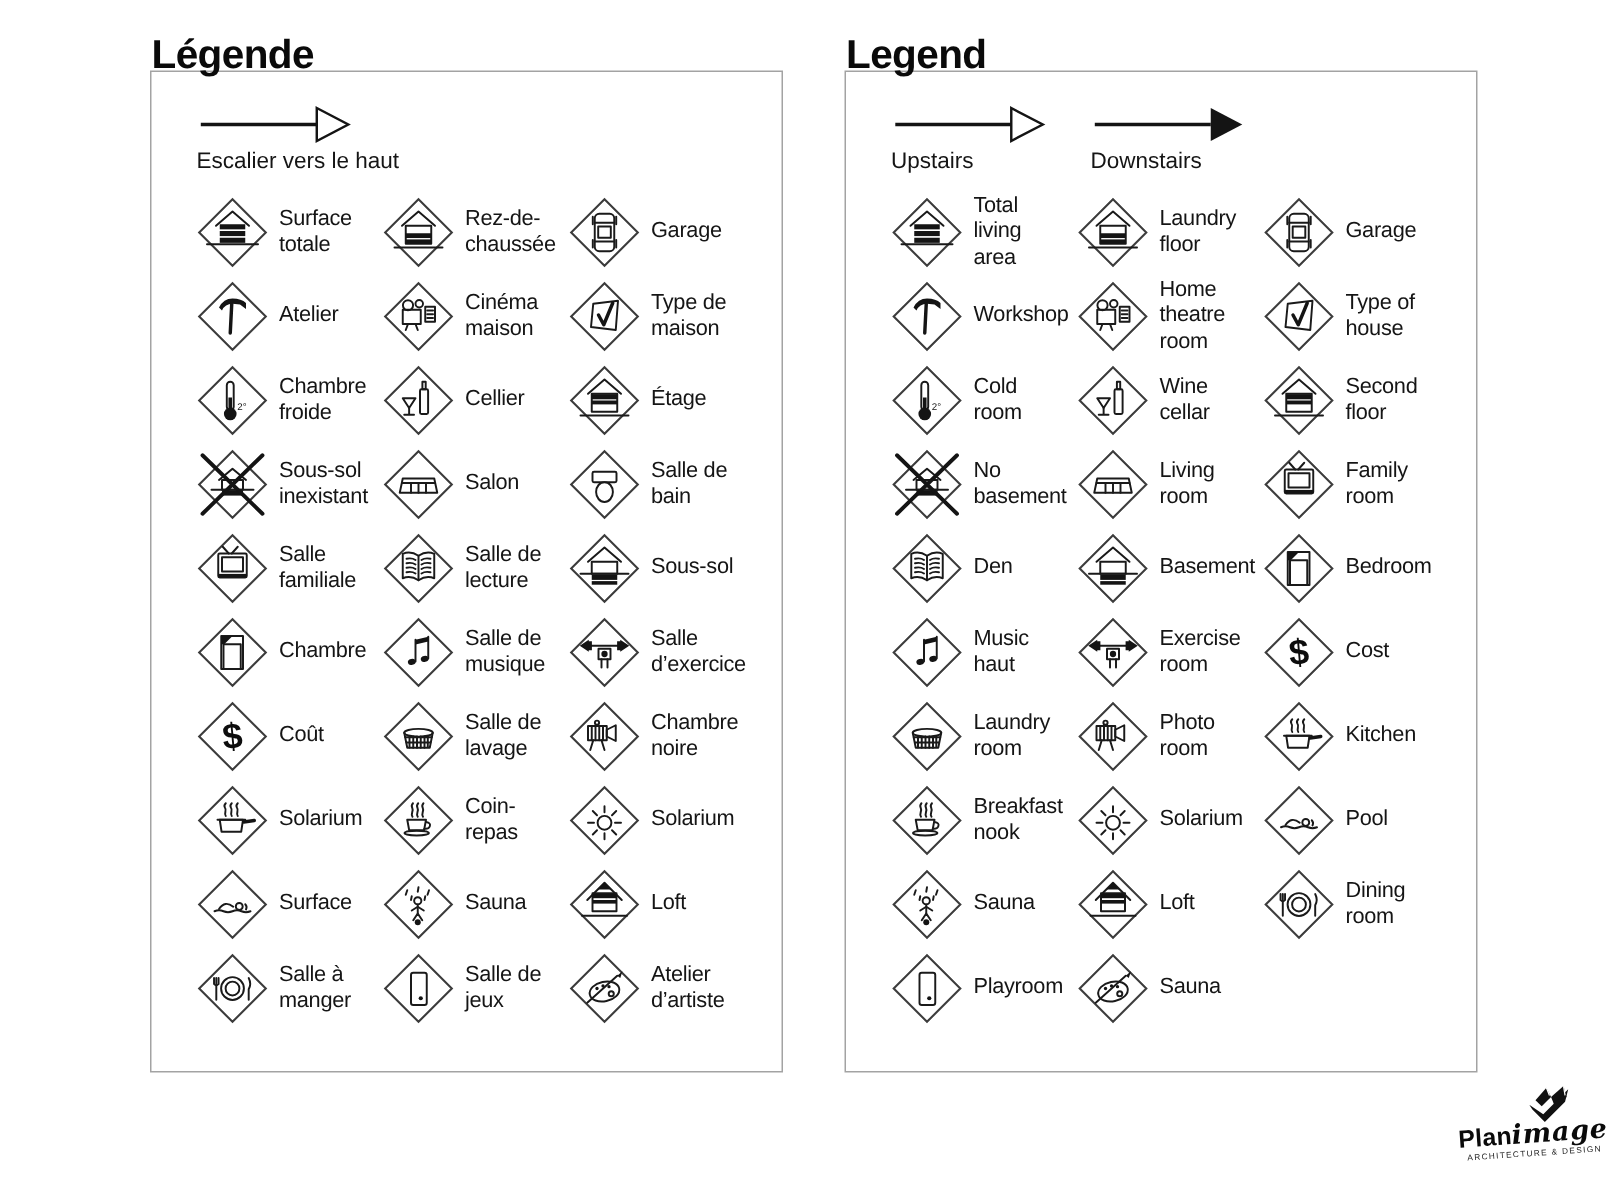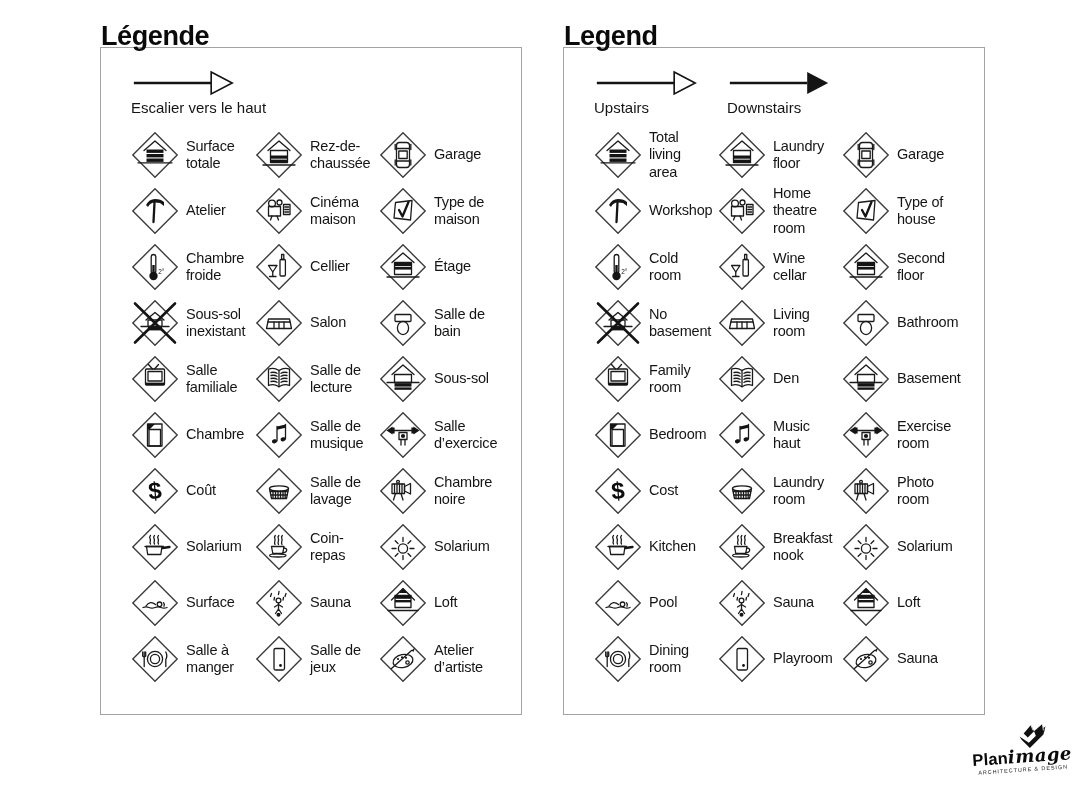--- a/index.html
+++ b/index.html
@@ -537,28 +537,20 @@
               <line class="s" x1="19" y1="23" x2="19" y2="29.5"></line>
               <line class="s" x1="24" y1="23" x2="24" y2="29.5"></line>
               <line class="s" x1="29" y1="23" x2="29" y2="29.5"></line>
             </svg></span>
           <span class="lbl">Living
 room</span>
         </div>
         <div class="entry">
           <span class="icon"><svg viewBox="0 0 48 48" width="48" height="48" aria-hidden="true">
               <path class="dmd" d="M24 1.8 L46.2 24 L24 46.2 L1.8 24 Z"></path>
-              <rect class="s" x="16" y="15.5" width="16" height="7" rx="1"></rect>
-              <ellipse class="s" cx="24" cy="29" rx="5.6" ry="6.6"></ellipse>
-            </svg></span>
-          <span class="lbl">Bathroom</span>
-        </div>
-        <div class="entry">
-          <span class="icon"><svg viewBox="0 0 48 48" width="48" height="48" aria-hidden="true">
-              <path class="dmd" d="M24 1.8 L46.2 24 L24 46.2 L1.8 24 Z"></path>
               <line class="s" x1="21.5" y1="14" x2="17.5" y2="9.5"></line>
               <line class="s" x1="23.5" y1="14" x2="27.5" y2="9.5"></line>
               <rect class="s" x="14.5" y="14" width="19" height="16" rx="1"></rect>
               <rect class="s" x="17" y="16.5" width="14" height="9.5"></rect>
               <rect class="f" x="14.5" y="27.6" width="19" height="2.4"></rect>
             </svg></span>
           <span class="lbl">Family
 room</span>
         </div>
         <div class="entry">

